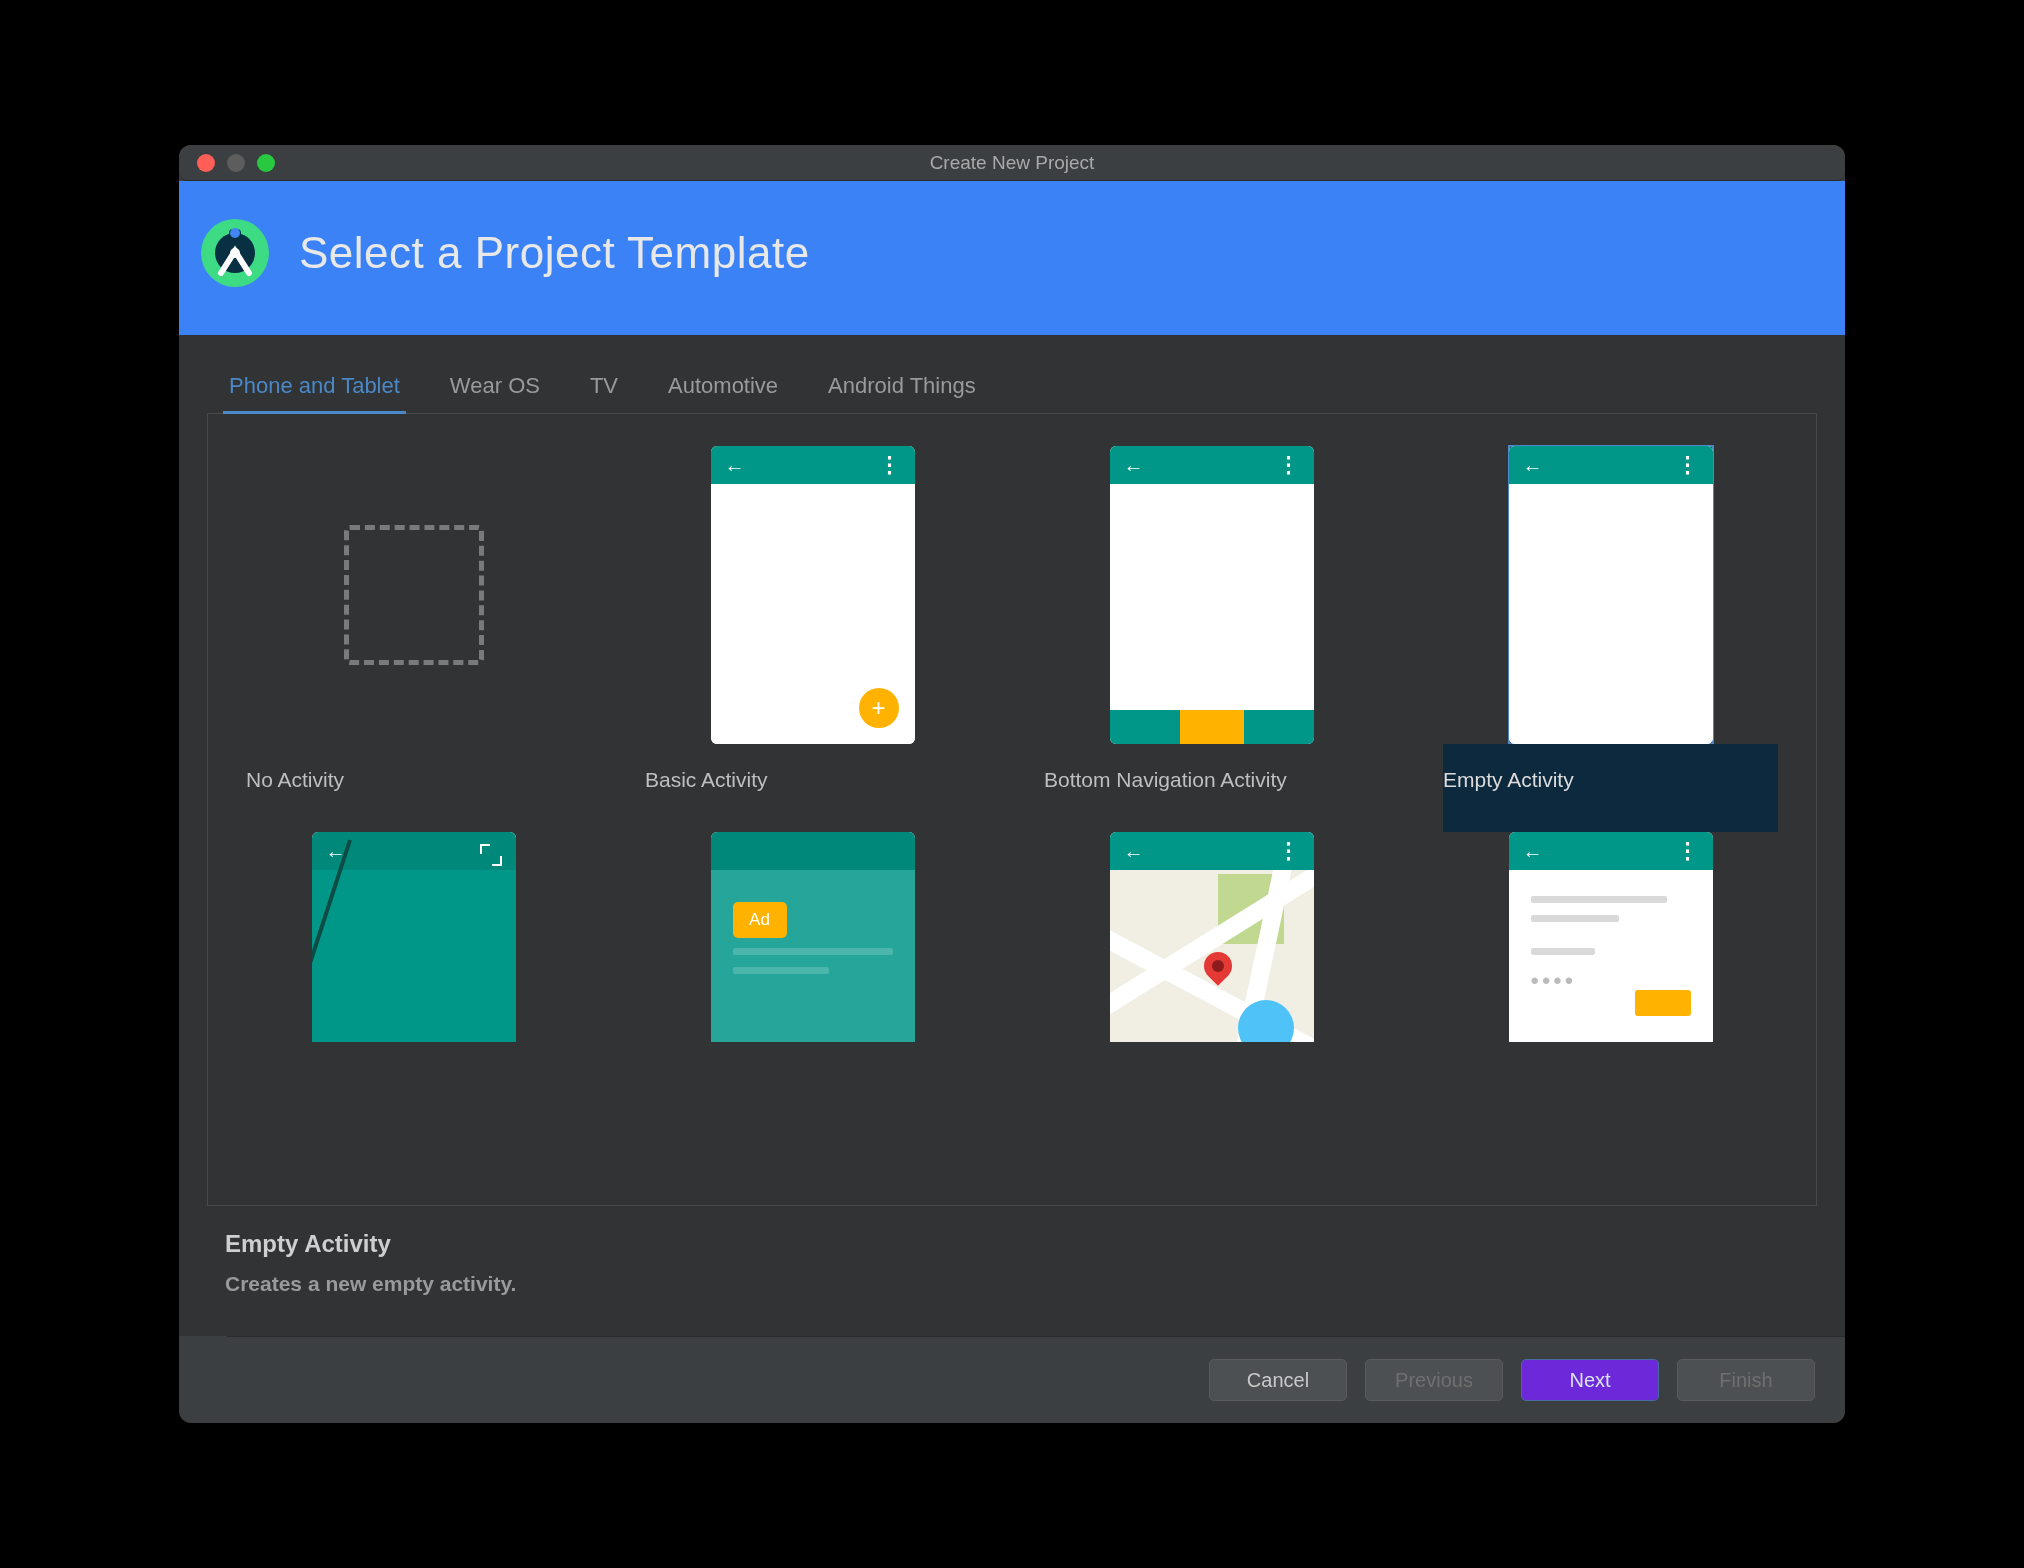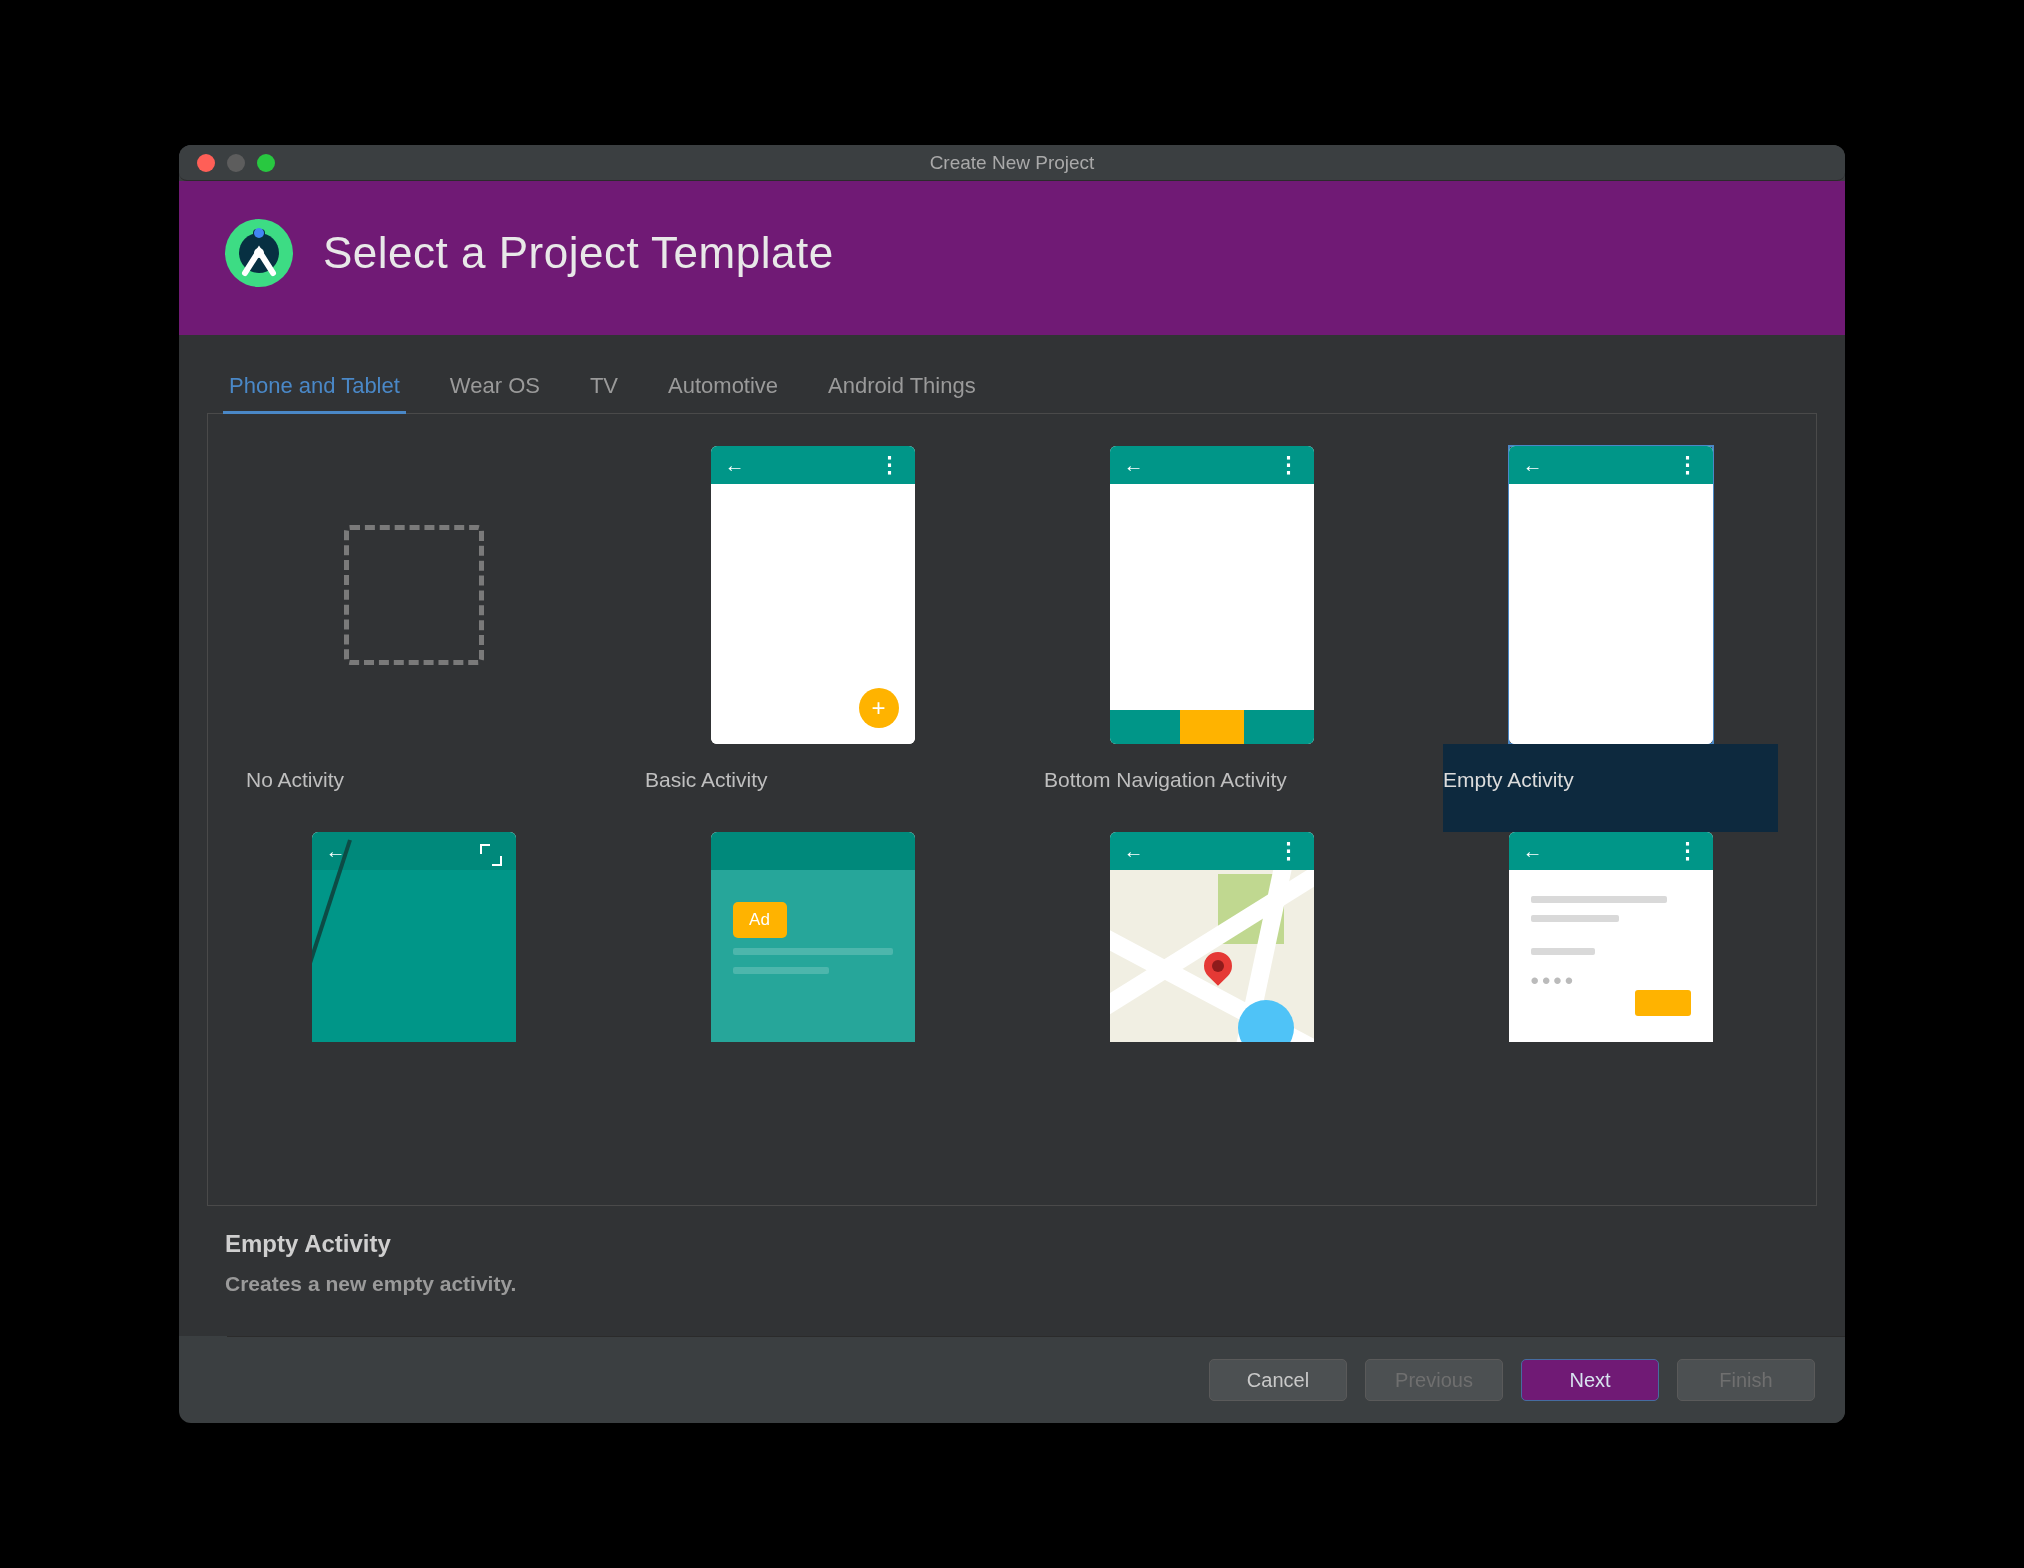--- a/index.html
+++ b/index.html
@@ -3,21 +3,21 @@
 <meta charset="utf-8">
 <style>
 * { margin:0; padding:0; box-sizing:border-box; font-family:-apple-system,BlinkMacSystemFont,"Segoe UI",sans-serif; }
 body { background:#000; width:2024px; height:1568px; display:flex; align-items:center; justify-content:center; }
 .window { width:1666px; height:1278px; background:#3b3f41; border-radius:12px; overflow:hidden; display:flex; flex-direction:column; box-shadow:0 20px 60px rgba(0,0,0,.6); }
 .titlebar { height:36px; background:#3b3f41; display:flex; align-items:center; position:relative; border-bottom:1px solid #2b2b2b;border-radius:8px; }
 .traffic { display:flex; gap:12px; padding-left:18px; }
 .tl { width:18px; height:18px; border-radius:50%; }
 .tl.red{background:#ff5f57;} .tl.yel{background:#5d5d5d;} .tl.grn{background:#28c840;}
 .titlebar .title { position:absolute; left:0; right:0; text-align:center; color:#a9a9a9; font-size:19px; }
-.header { background:#701a75; padding:36px 44px 46px; display:flex; align-items:center; gap:28px; }
+.header { background:#3b82f6; padding:36px 20px 46px; display:flex; align-items:center; gap:28px; }
 .logo { width:72px; height:72px; }
 .header h1 { color:#e8e8e8; font-size:44px; font-weight:400; letter-spacing:.5px; }
 .content { flex:1; background:#313335; padding:38px 28px 0; display:flex; flex-direction:column; overflow:hidden; }
 .tabs { display:flex; gap:38px; padding-left:16px; border-bottom:1px solid #4a4a4a; }
 .tab { color:#9a9a9a; font-size:22px; padding:0 6px 14px; cursor:pointer; position:relative; }
 .tab.active { color:#4a88c7; }
 .tab.active::after { content:""; position:absolute; left:0; right:0; bottom:-1px; height:3px; background:#4a88c7; }
 .grid-wrap { flex:1; border:1px solid #4a4a4a; border-top:none; padding:32px 26px 0; overflow:hidden; }
 .grid { display:grid; grid-template-columns:repeat(4,1fr); gap:0 40px; }
 .tpl { display:flex; flex-direction:column; align-items:center; cursor:pointer; padding:0 12px; }
@@ -67,21 +67,21 @@
 .dots{color:#bbb;font-size:24px;letter-spacing:3px;}
 .fbtn{position:absolute;right:22px;bottom:26px;width:56px;height:26px;background:#ffb300;border-radius:3px;}
 
 .desc { padding:24px 18px 40px; }
 .desc .t { color:#cfcfcf; font-size:24px; font-weight:600; margin-bottom:14px; }
 .desc .s { color:#9a9a9a; font-size:21px;font-weight:bold; }
 
 .footer { background:#3b3f41; border-top:1px solid #2b2b2b; padding:22px 30px; display:flex; justify-content:flex-end; gap:18px;margin-left:48px; }
 .btn { min-width:138px; height:42px; background:#4c5052; color:#c9c9c9; border:1px solid #5a5a5a; border-radius:5px; font-size:20px; display:flex; align-items:center; justify-content:center; cursor:pointer; }
 .btn.disabled { color:#6f6f6f; cursor:default; }
-.btn.primary { background:#701a75; border-color:#466ca0; color:#d8e3ef; }
+.btn.primary { background:#6d28d9; border-color:#466ca0; color:#d8e3ef; }
 </style>
 </head>
 <body>
 
 <div class="window">
   <div class="titlebar">
     <div class="traffic">
       <div class="tl red"></div>
       <div class="tl yel"></div>
       <div class="tl grn"></div>

